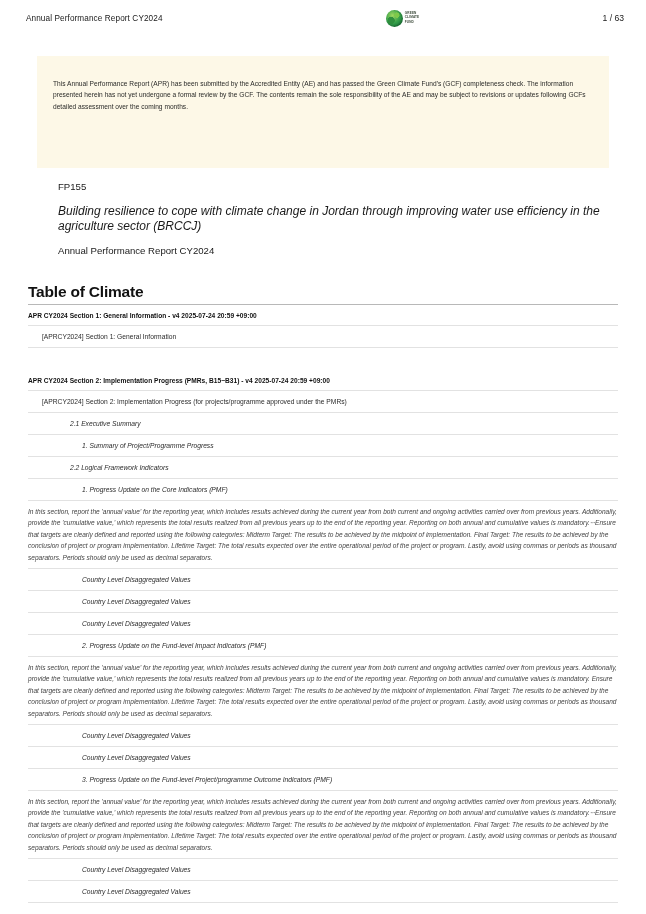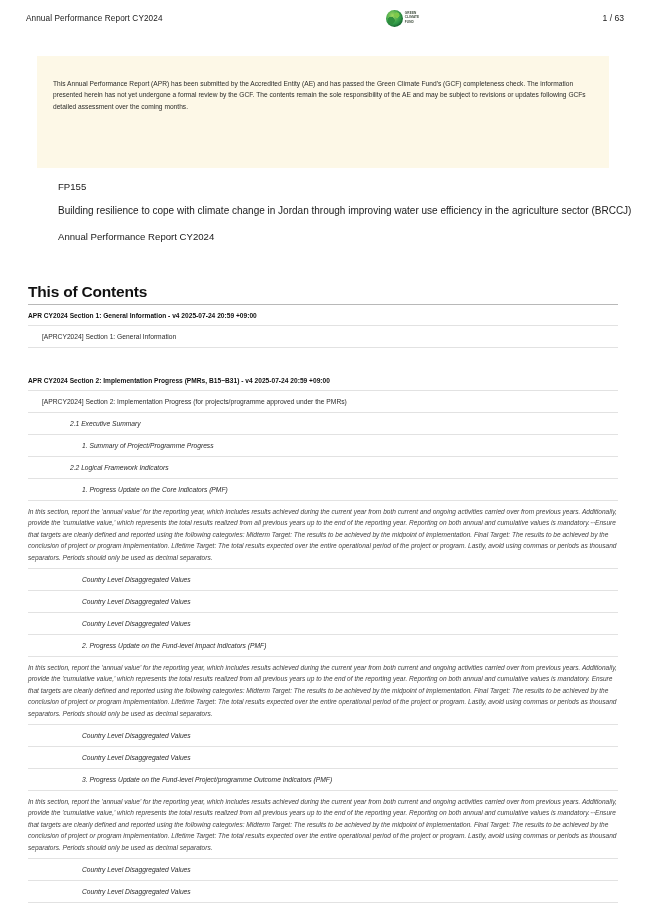--- a/index.html
+++ b/index.html
@@ -96,24 +96,25 @@
     width: 582px;
     margin-left: 28px;
   }
   .doc-code {
     font-size: 9.6px;
     line-height: 13px;
     color: #1a1a1a;
     margin-bottom: 11px;
   }
   .doc-title {
-    font-size: 10px;
+    font-size: 12px;
     line-height: 14.5px;
     color: #1a1a1a;
     margin-bottom: 11px;
+    font-style: italic;
   }
   .doc-subtitle {
     font-size: 9.6px;
     line-height: 13px;
     color: #1a1a1a;
   }
 
   
   .toc {
     position: absolute;
@@ -193,21 +194,21 @@
 </div>
 
 <div class="title-block">
   <div class="doc-code">FP155</div>
   <div class="doc-title">Building resilience to cope with climate change in Jordan through improving water use efficiency in the agriculture sector (BRCCJ)</div>
   <div class="doc-subtitle">Annual Performance Report CY2024</div>
 </div>
 
 <div class="toc">
 
-  <div class="toc-heading">This of Contents</div>
+  <div class="toc-heading">Table of Climate</div>
 
   <div class="toc-row">
     <div class="toc-entry lvl-section">APR CY2024 Section 1: General Information - v4 2025-07-24 20:59 +09:00</div>
   </div>
   <div class="toc-row">
     <div class="toc-entry lvl-1">[APRCY2024] Section 1: General Information</div>
   </div>
 
   <div class="spacer-lg"></div>
 

